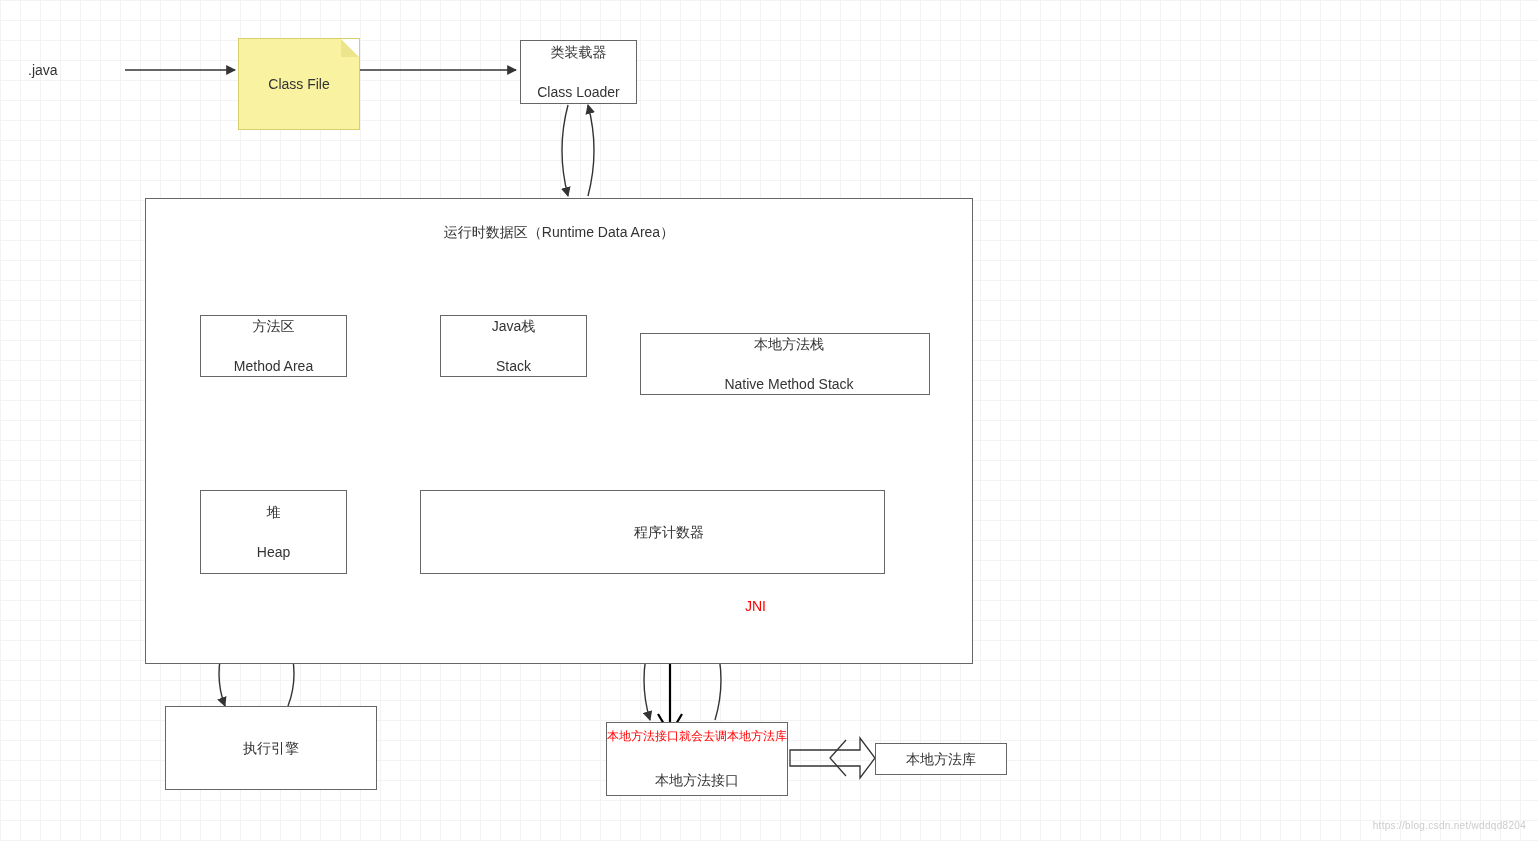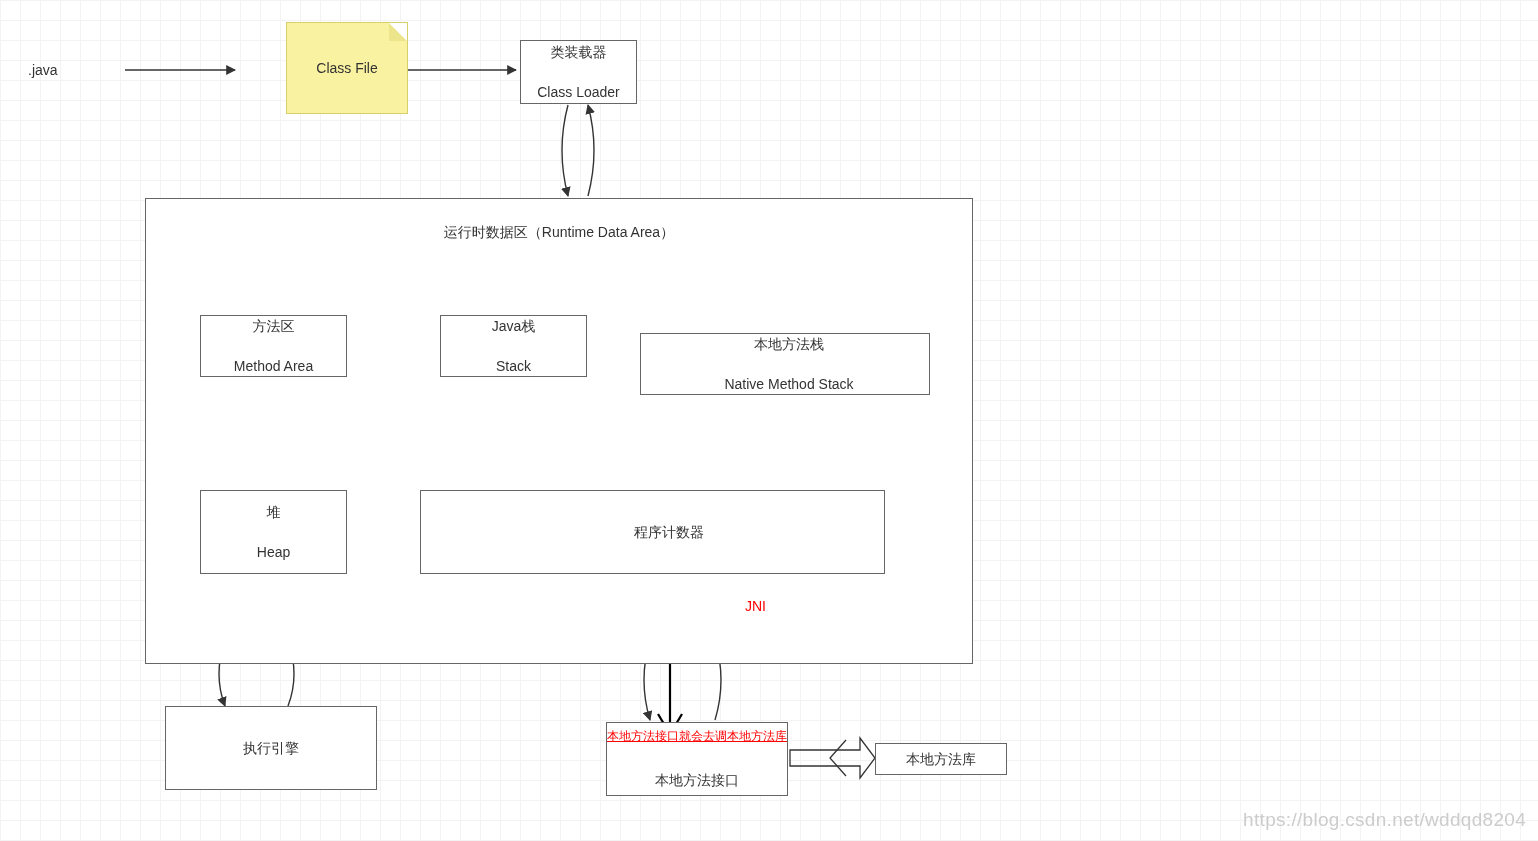--- a/index.html
+++ b/index.html
@@ -68,21 +68,21 @@
     height: 841px;
     overflow: visible;
     z-index: 1;
     pointer-events: none;
   }
   .watermark {
     position: absolute;
     right: 12px;
     bottom: 10px;
     color: #ccc;
-    font-size: 19px;
+    font-size: 10px;
     letter-spacing: 0.3px;
     z-index: 4;
   }
   .red-text { color: #ff0000; }
 </style>
 </head>
 <body>
 
 <div class="grid-bg"></div>
 
@@ -110,21 +110,21 @@
   <path d="M 658 714 L 670 734 L 682 714" stroke="#000" stroke-width="2.2" fill="none"></path>
 
   <path d="M 790 750 L 860 750 L 860 738 L 875 758 L 860 778 L 860 766 L 790 766 Z" fill="none" stroke="#333" stroke-width="1.3"></path>
 
   <path d="M 875 758 L 990 758" stroke="#333" stroke-width="1.3"></path>
   <path d="M 846 740 L 830 758 L 846 776" fill="none" stroke="#333" stroke-width="1.3"></path>
 </svg>
 
 <div class="plain-text" style="left:28px; top:62px;">.java</div>
 
-<div class="note" style="left:238px; top:22px; width:120px; height:90px;margin-left:48px;">
+<div class="note" style="left:238px; top:38px; width:120px; height:90px;">
   <span>Class File</span>
 </div>
 
 <div class="box" style="left:520px; top:40px; width:115px; height:62px;">
   <span>类装载器</span>
   <span>Class Loader</span>
 </div>
 
 <div class="box" style="left:145px; top:198px; width:826px; height:440px; align-items:stretch; justify-content:flex-start; padding-top:24px;">
   <span style="align-self:center;">运行时数据区（Runtime Data Area）</span>
@@ -154,21 +154,21 @@
   <span>程序计数器</span>
 </div>
 
 <div class="plain-text red-text" style="left:745px; top:598px;">JNI</div>
 
 <div class="box" style="left:165px; top:706px; width:210px; height:82px;">
   <span>执行引擎</span>
 </div>
 
 <div class="box" style="left:606px; top:722px; width:180px; height:66px; justify-content:flex-start; padding-top:6px;">
-  <span class="red-text" style="font-size:12px;text-decoration:underline;">本地方法接口就会去调本地方法库</span>
+  <span class="red-text" style="font-size:12px;">本地方法接口就会去调本地方法库</span>
   <span style="margin-top:4px;">本地方法接口</span>
 </div>
 
 <div class="box" style="left:875px; top:743px; width:130px; height:30px;">
   <span>本地方法库</span>
 </div>
 
 <div class="watermark">https://blog.csdn.net/wddqd8204</div>
 
 </body></html>

